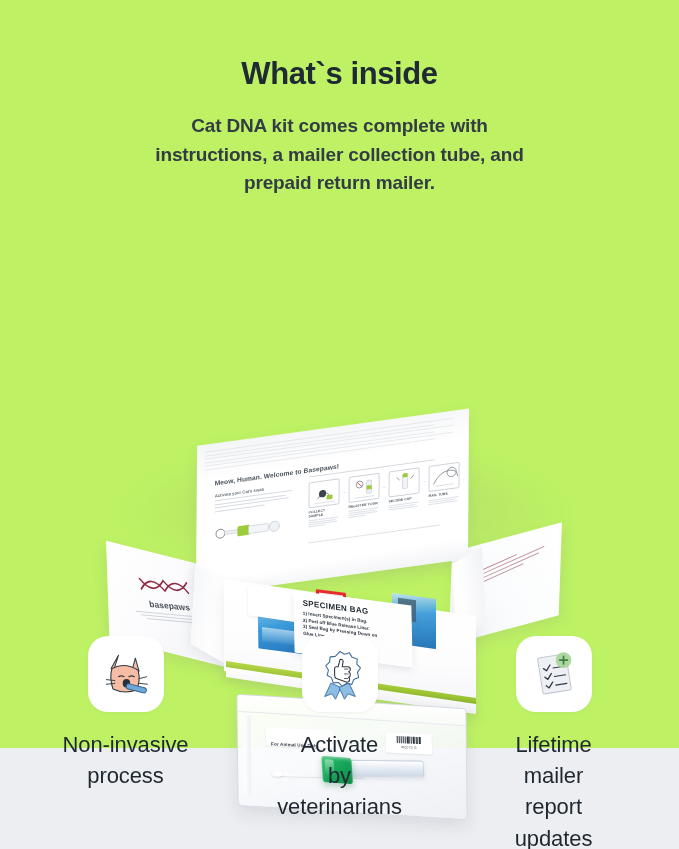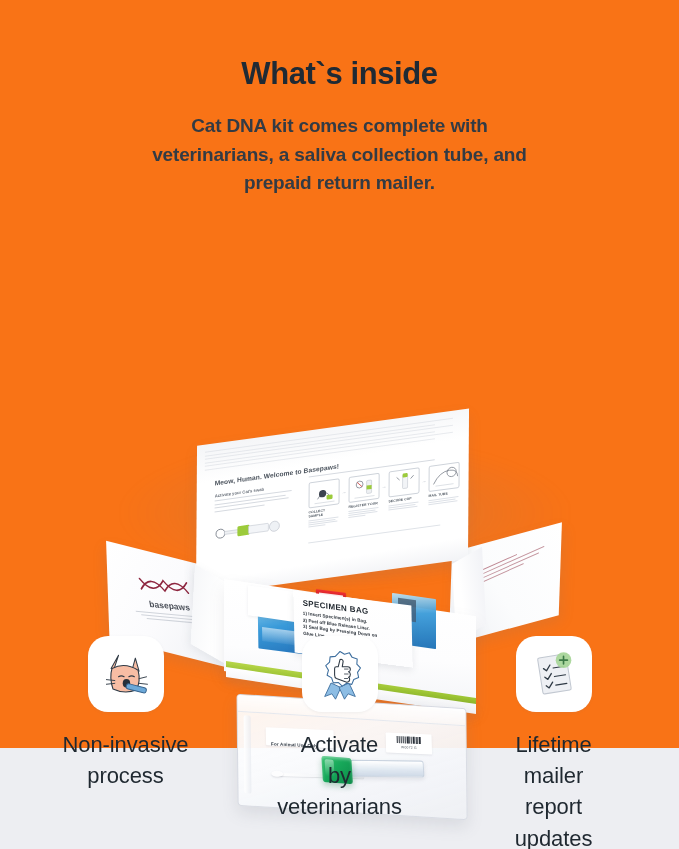--- a/index.html
+++ b/index.html
@@ -15,21 +15,21 @@
     background: #edeef2;
     font-family: "Liberation Sans", sans-serif;
     color: #212a33;
     position: relative;
   }
 
   .page {
     width: 679px;
     height: 748px;
     position: relative;
-    background: #f97316;
+    background: #bef264;
   }
 
   
   .header {
     padding-top: 56px;
     text-align: center;
   }
 
   .page-title {
     font-size: 31px;
@@ -564,21 +564,21 @@
 </style>
 </head>
 <body>
 
 <div class="page">
 
   <div class="header">
     <h1 class="page-title">What`s inside</h1>
     <p class="page-subtitle">
       <span class="ln">Cat DNA kit comes complete with</span>
-      <span class="ln">veterinarians, a saliva collection tube, and</span>
+      <span class="ln">instructions, a mailer collection tube, and</span>
       <span class="ln">prepaid return mailer.</span>
     </p>
   </div>
 
   <div class="hero">
     <div class="hero-stage">
 
       <div class="hero-shadow"></div>
 
       <div class="flap-left">

